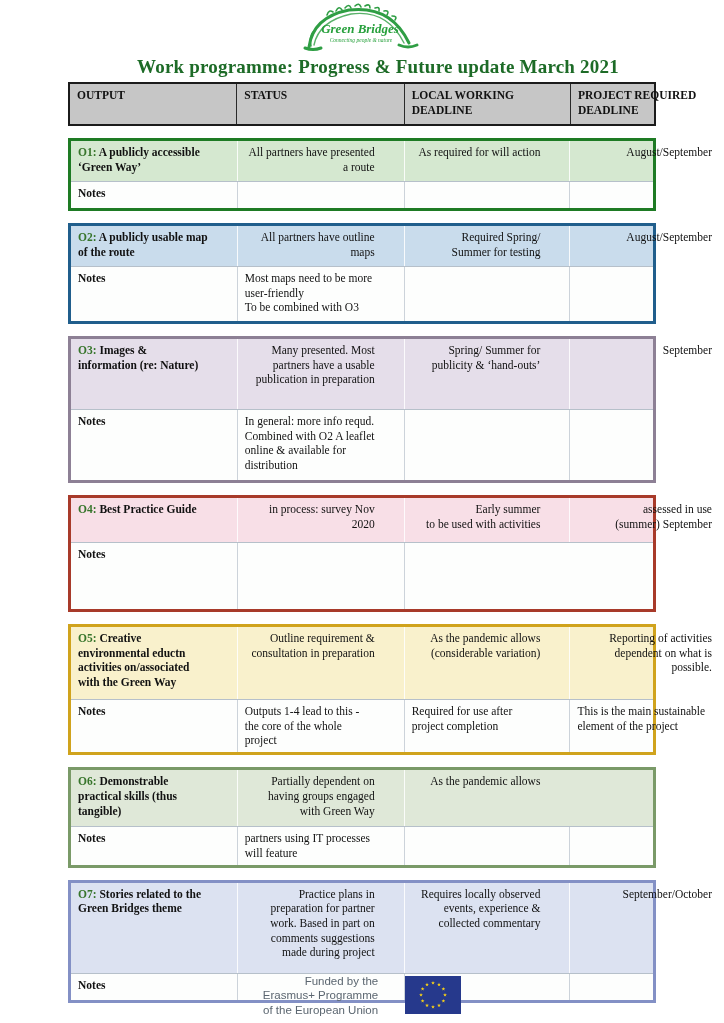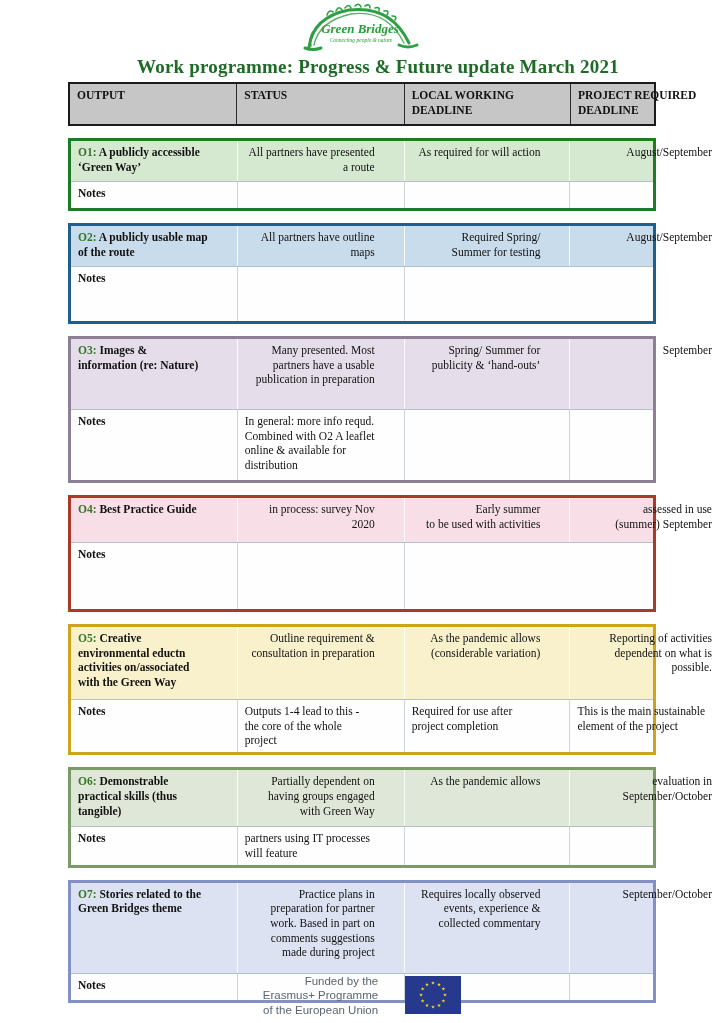--- a/index.html
+++ b/index.html
@@ -129,20 +129,22 @@
   <section class="osec s2" style="--bc: #205e8c; --bg: #c9dcec;">
     <div class="grid-row main">
       <div class="cell out-cell"><span class="olabel">O2:</span> <span>A publicly usable map of the route</span></div>
       <div class="cell">All partners have outline maps</div>
       <div class="cell">Required Spring/
 Summer for testing</div>
       <div class="cell">August/September</div>
     </div>
     <div class="grid-row notes">
       <div class="cell notes-label">Notes</div>
+      <div class="cell">Most maps need to be more user-friendly
+To be combined with O3</div>
       <div class="cell"></div>
       <div class="cell"></div>
     </div>
   </section>
 
   <section class="osec s3" style="--bc: #8d8095; --bg: #e5deea;">
     <div class="grid-row main">
       <div class="cell out-cell"><span class="olabel">O3:</span> <span>Images &amp; information (re: Nature)</span></div>
       <div class="cell">Many presented. Most partners have a usable publication in preparation</div>
       <div class="cell">Spring/ Summer for publicity &amp; ‘hand-outs’</div>
@@ -185,21 +187,20 @@
       <div class="cell">Required for use after project completion</div>
       <div class="cell">This is the main sustainable element of the project</div>
     </div>
   </section>
 
   <section class="osec s6" style="--bc: #7a9a68; --bg: #dfe8d8;">
     <div class="grid-row main">
       <div class="cell out-cell"><span class="olabel">O6:</span> <span>Demonstrable practical skills (thus tangible)</span></div>
       <div class="cell">Partially dependent on having groups engaged with Green Way</div>
       <div class="cell">As the pandemic allows</div>
-      <div class="cell">evaluation in September/October</div>
     </div>
     <div class="grid-row notes">
       <div class="cell notes-label">Notes</div>
       <div class="cell">partners using IT processes will feature</div>
       <div class="cell"></div>
       <div class="cell"></div>
     </div>
   </section>
 
   <section class="osec s7" style="--bc: #8390c5; --bg: #dce2f1;">

